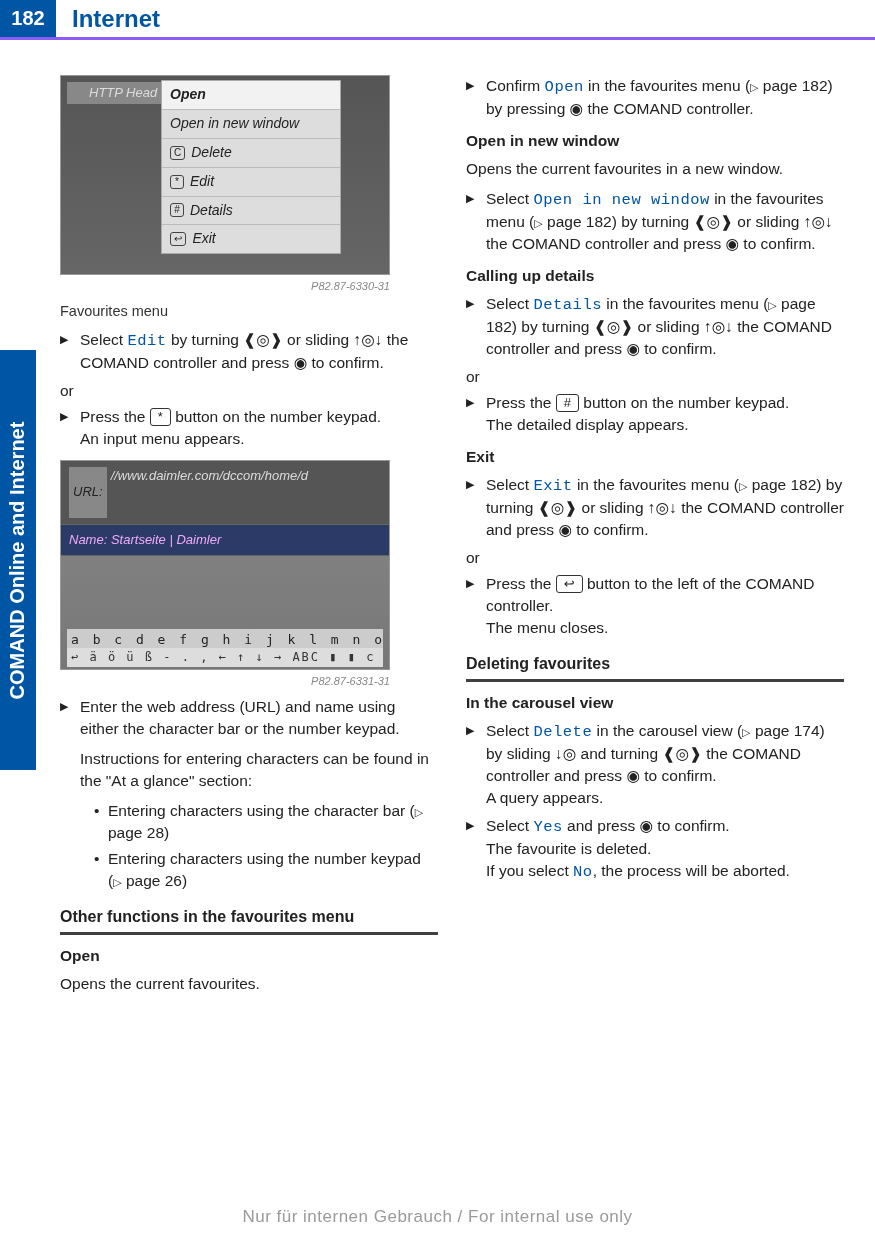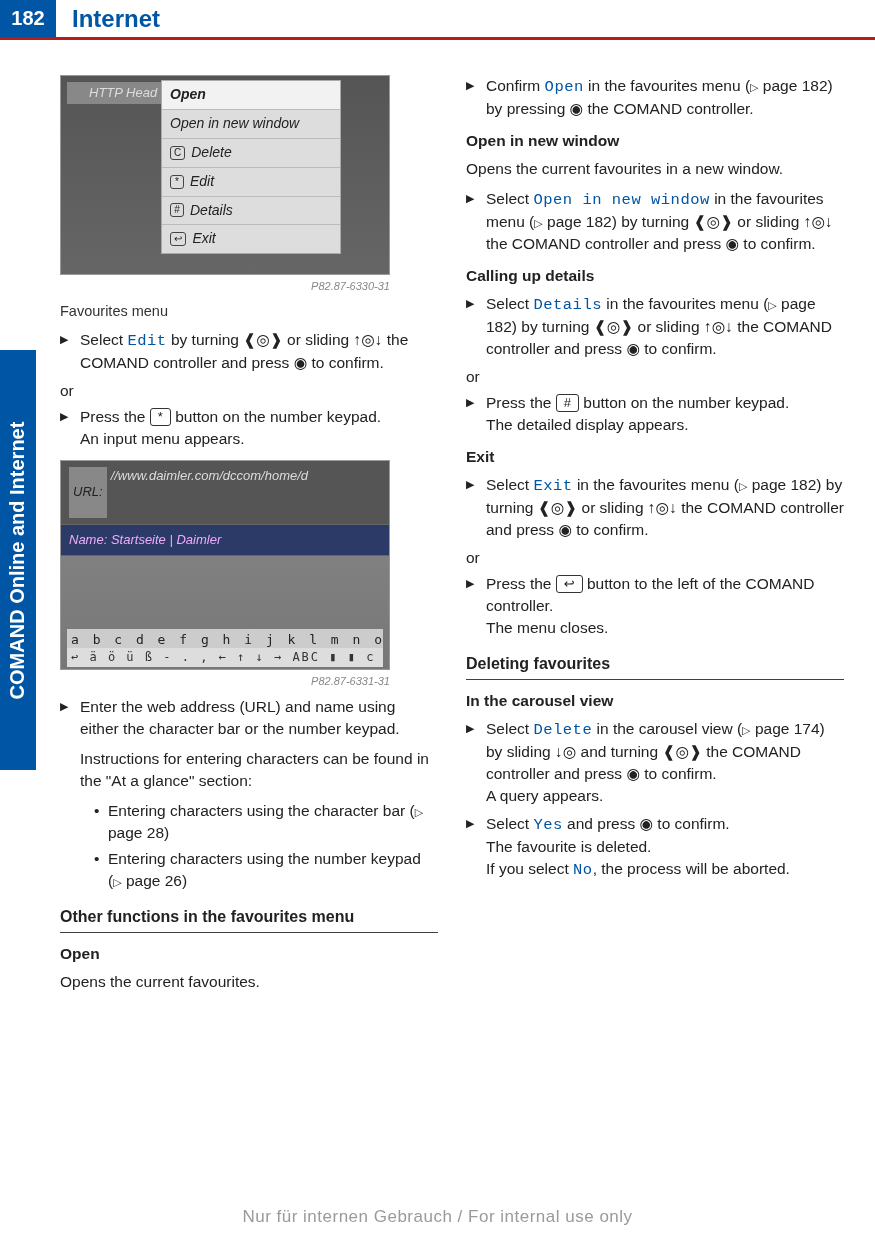--- a/index.html
+++ b/index.html
@@ -7,43 +7,42 @@
     width: 875px;
     height: 1241px;
     font-family: Arial, Helvetica, sans-serif;
     color: #333;
     position: relative;
     background: #fff;
   }
   .header-bar {
     height: 40px;
     background: #fff;
-    border-bottom: 3px solid #b91c1c;
+    border-bottom: 3px solid #8b5cf6;
     display: flex;
     align-items: stretch;
     text-align: right;
   }
   .page-num-box {
     width: 56px;
     background: #0055a4;
     color: #fff;
     font-weight: bold;
     font-size: 20px;
     display: flex;
     align-items: center;
     justify-content: center;
   }
   .title-box {
     color: #0055a4;
     font-weight: bold;
     font-size: 24px;
-    padding-left: 0;
+    padding-left: 16px;
     display: flex;
     align-items: center;
-    margin-left: 16px;
   }
   .side-tab {
     position: absolute;
     left: 0;
     top: 350px;
     width: 36px;
     height: 420px;
     background: #0055a4;
     color: #fff;
     font-weight: bold;
@@ -163,21 +162,21 @@
     border-radius: 3px;
     padding: 0 7px;
     font-size: 13px;
     line-height: 16px;
     vertical-align: 1px;
     background: #fff;
   }
   .h2 {
     font-weight: bold;
     font-size: 16px;
-    border-bottom: 1px solid #404040;
+    border-bottom: 3px solid #404040;
     padding-bottom: 3px;
     margin-top: 14px;
     margin-bottom: 10px;
   }
   .h3 {
     font-weight: bold;
     font-size: 15.5px;
     margin-top: 10px;
     margin-bottom: 6px;
   }

